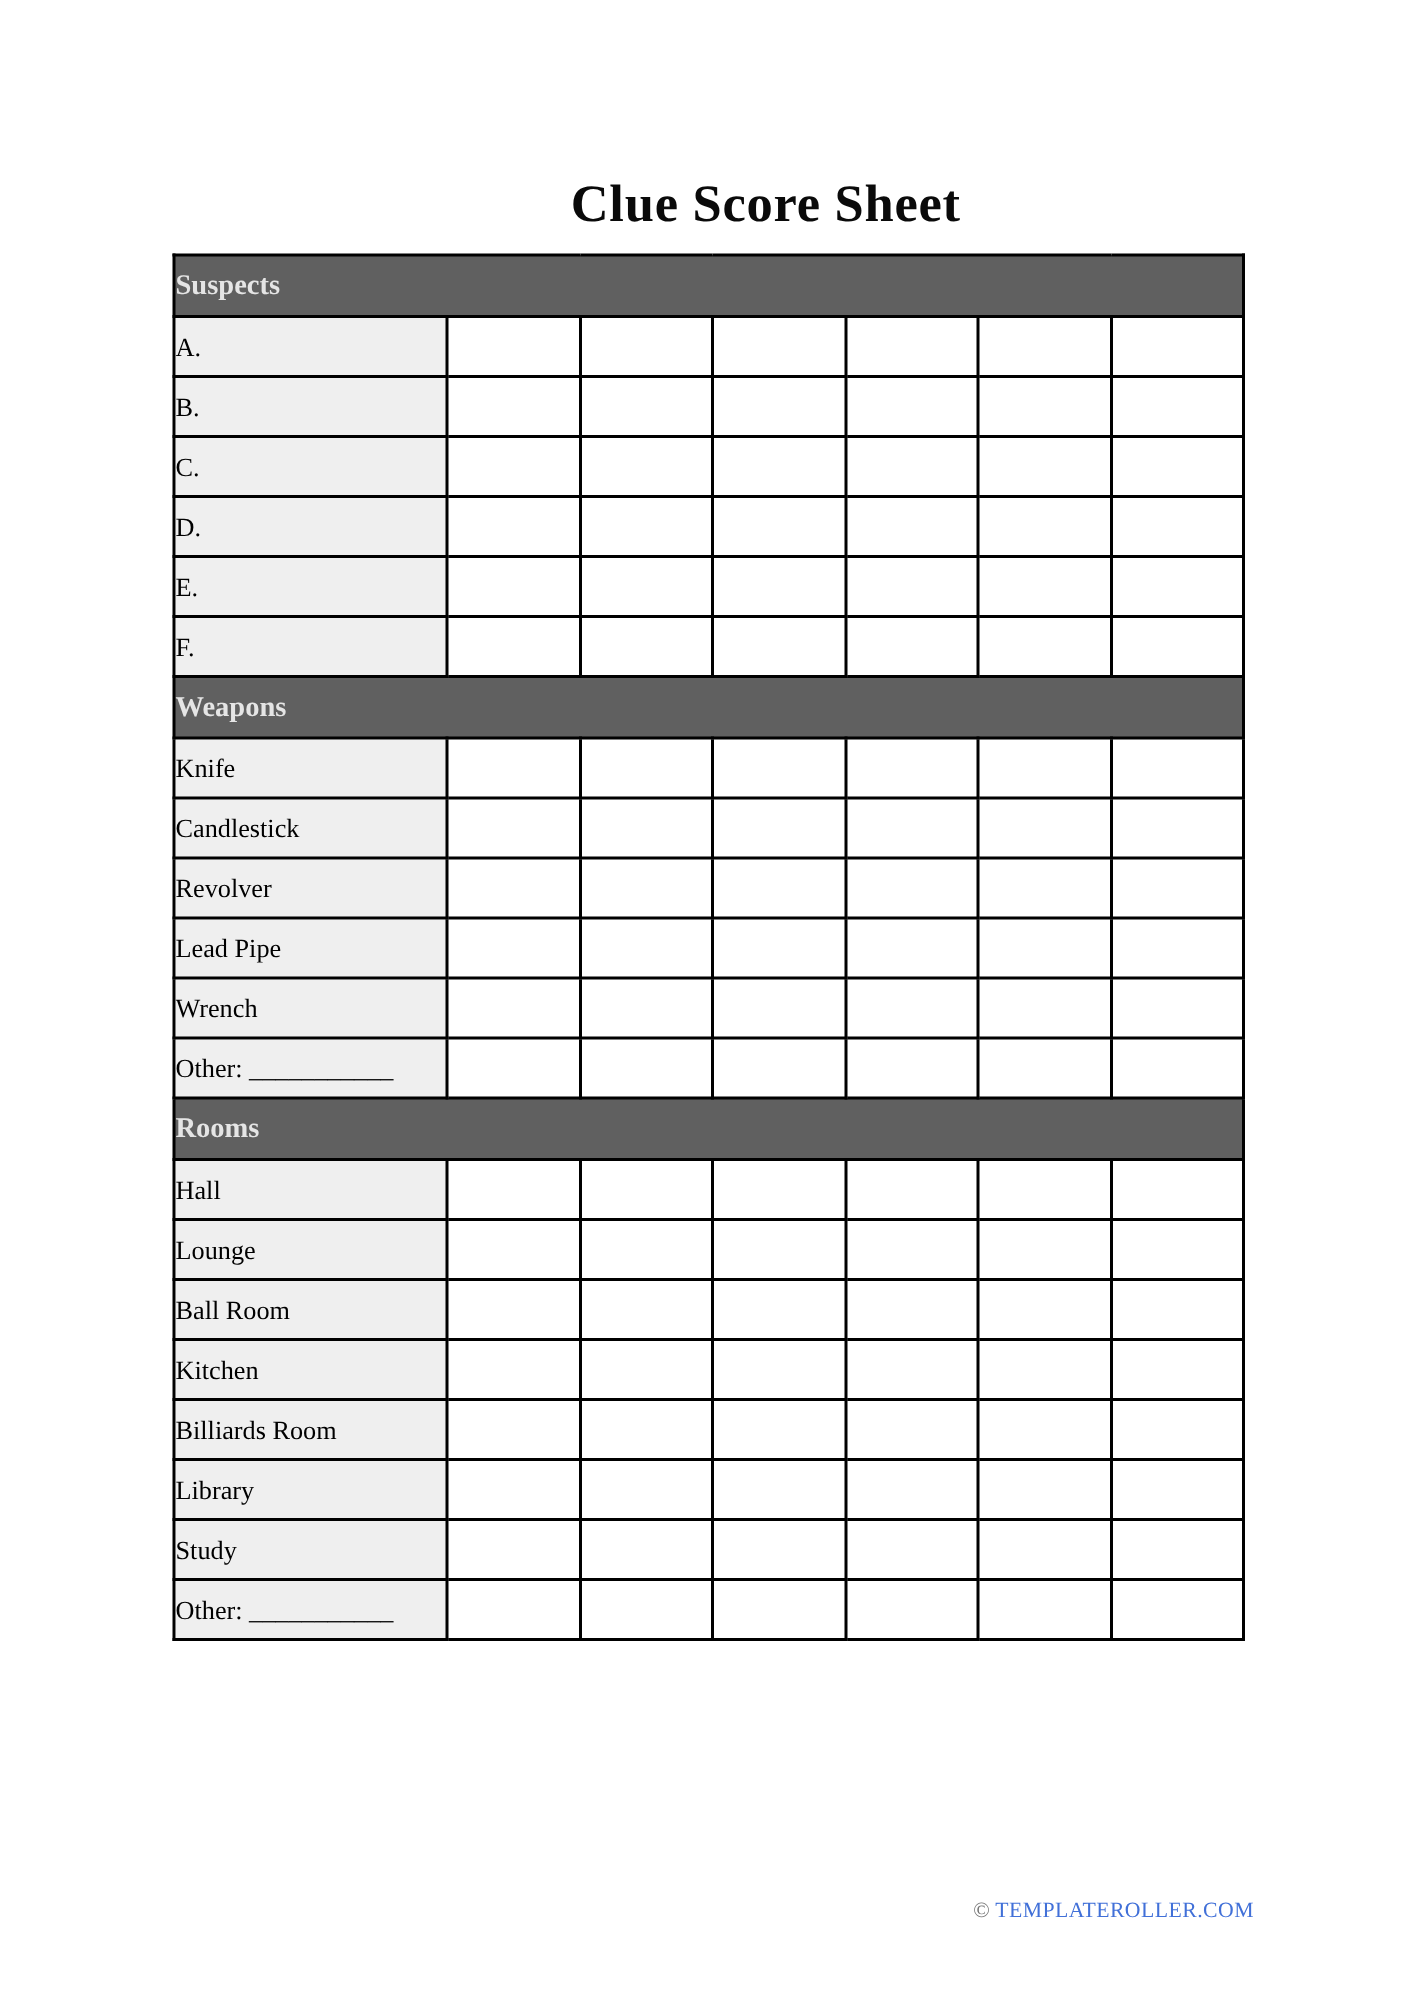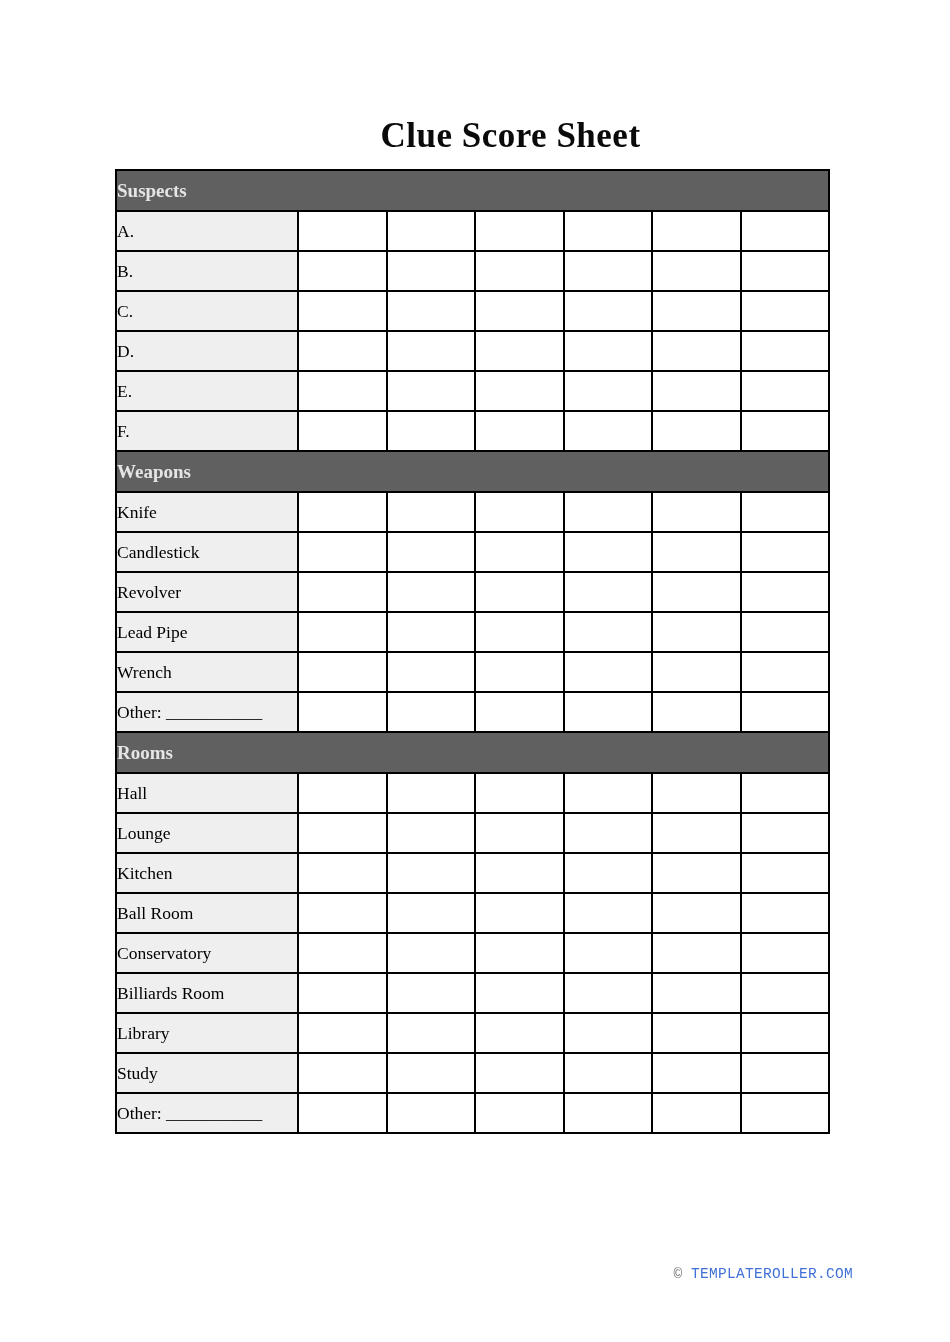--- a/index.html
+++ b/index.html
@@ -57,25 +57,25 @@
     vertical-align: middle;
     white-space: nowrap;
     overflow: hidden;
   }
   td.score-cell {
     height: 40px;
     background: #ffffff;
   }
   .footer {
     position: absolute;
-    left: 132px;
+    left: 115px;
     top: 1266px;
     width: 721px;
     text-align: right;
-    font-family: Liberation Mono, monospace;
+    font-family: Liberation Serif, serif;
     font-size: 14.5px;
   }
   .copyright-mark {
     color: #757575;
   }
   .footer-link {
     color: #4170d8;
     text-decoration: none;
     letter-spacing: 0.3px;
   }
@@ -226,39 +226,30 @@
         <tr>
           <td class="label-cell">Lounge</td>
           <td class="score-cell"></td>
           <td class="score-cell"></td>
           <td class="score-cell"></td>
           <td class="score-cell"></td>
           <td class="score-cell"></td>
           <td class="score-cell"></td>
         </tr>
         <tr>
+          <td class="label-cell">Ball Room</td>
+          <td class="score-cell"></td>
+          <td class="score-cell"></td>
+          <td class="score-cell"></td>
+          <td class="score-cell"></td>
+          <td class="score-cell"></td>
+          <td class="score-cell"></td>
+        </tr>
+        <tr>
           <td class="label-cell">Kitchen</td>
-          <td class="score-cell"></td>
-          <td class="score-cell"></td>
-          <td class="score-cell"></td>
-          <td class="score-cell"></td>
-          <td class="score-cell"></td>
-          <td class="score-cell"></td>
-        </tr>
-        <tr>
-          <td class="label-cell">Ball Room</td>
-          <td class="score-cell"></td>
-          <td class="score-cell"></td>
-          <td class="score-cell"></td>
-          <td class="score-cell"></td>
-          <td class="score-cell"></td>
-          <td class="score-cell"></td>
-        </tr>
-        <tr>
-          <td class="label-cell">Conservatory</td>
           <td class="score-cell"></td>
           <td class="score-cell"></td>
           <td class="score-cell"></td>
           <td class="score-cell"></td>
           <td class="score-cell"></td>
           <td class="score-cell"></td>
         </tr>
         <tr>
           <td class="label-cell">Billiards Room</td>
           <td class="score-cell"></td>

